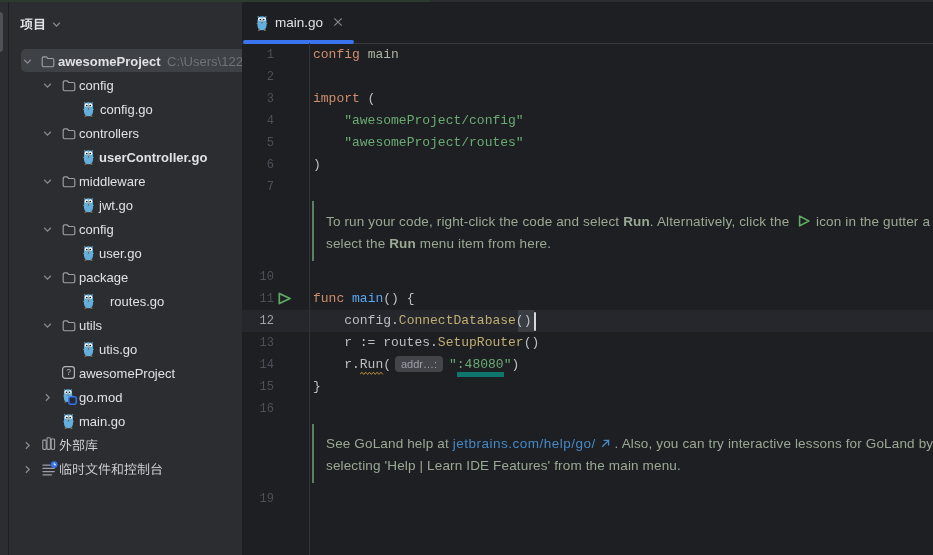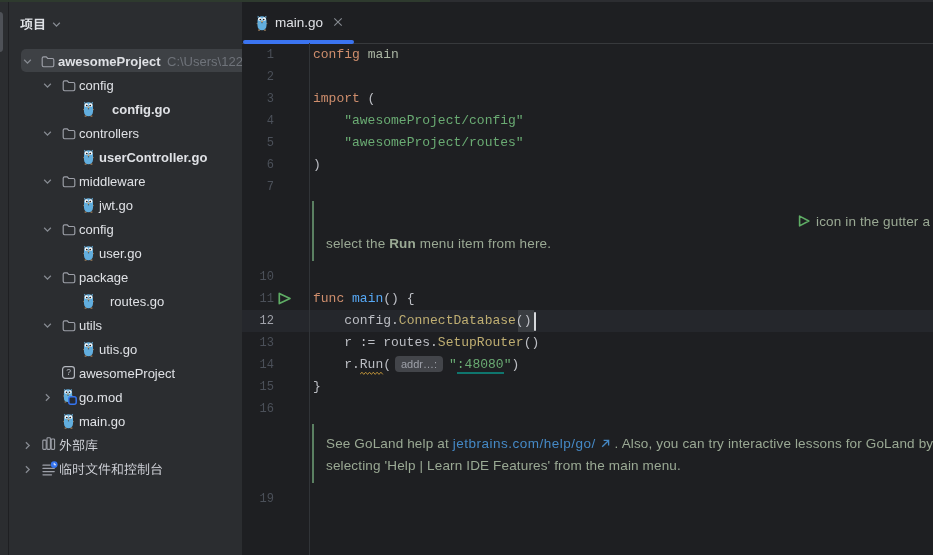--- a/index.html
+++ b/index.html
@@ -53,21 +53,21 @@
 <path d="M1.3 0.8 L2.8 2 L1 2.8 Z" fill="#62aede"></path>
       <path d="M9.7 0.8 L8.2 2 L10 2.8 Z" fill="#62aede"></path>
 <rect x="1" y="1.2" width="9" height="14" rx="4.4" fill="#62aede"></rect>
 <circle cx="3.4" cy="4.1" r="1.9" fill="#f5f8fa"></circle>
       <circle cx="7.6" cy="4.1" r="1.9" fill="#f5f8fa"></circle>
 <circle cx="3.8" cy="4.5" r="0.85" fill="#17191c"></circle>
       <circle cx="7.2" cy="4.5" r="0.85" fill="#17191c"></circle>
 <ellipse cx="5.5" cy="6.6" rx="1" ry="0.75" fill="#c9a36a"></ellipse>
       <path d="M5.5 7.3 q-0.7 1 0 1 q0.7 0 0 -1" fill="none" stroke="#3d2f23" stroke-width="0.5"></path>
 </svg>
-<div class="row" style="left:112px;top:97px;font-weight:bold">config.go</div>
+<div class="row" style="left:100px;top:97px;font-weight:normal">config.go</div>
 <svg style="position:absolute;left:42px;top:128px" width="11" height="11" viewBox="0 0 11 11">
 <path d="M2.2 3.8 L5.5 7.1 L8.8 3.8" fill="none" stroke="#868a91" stroke-width="1.3"></path>
     </svg>
 <svg style="position:absolute;left:62px;top:127px" width="14" height="13" viewBox="0 0 14 13">
 <path d="M1.2 3.2 q0-1.4 1.4-1.4 h2.6 l1.5 1.7 h4.7 q1.4 0 1.4 1.4 v5.4 q0 1.4-1.4 1.4 h-8.8 q-1.4 0-1.4-1.4 z" fill="none" stroke="#9da0a8" stroke-width="1.15"></path>
     </svg>
 <div class="row" style="left:79px;top:121px;font-weight:normal">controllers</div>
 <svg style="position:absolute;left:83px;top:149px" width="11" height="16" viewBox="0 0 11 16">
 <ellipse cx="1.1" cy="8.6" rx="1.1" ry="0.8" fill="#8a6f52"></ellipse>
       <ellipse cx="9.9" cy="8.6" rx="1.1" ry="0.8" fill="#8a6f52"></ellipse>
@@ -328,27 +328,28 @@
 <div class="code" style="top:88px"><span style="color:#cf8e6d">import</span> (</div>
 <div class="code" style="top:110px">    <span style="color:#6aab73">"awesomeProject/config"</span></div>
 <div class="code" style="top:132px">    <span style="color:#6aab73">"awesomeProject/routes"</span></div>
 <div class="code" style="top:154px">)</div>
 <div class="code" style="top:288px"><span style="color:#cf8e6d">func</span> <span style="color:#56a8f5">main</span>() {</div>
 <div class="code" style="top:310px">    config.<span style="color:#bfae72">ConnectDatabase</span>()</div>
 <div class="code" style="top:332px">    r := routes.<span style="color:#bfae72">SetupRouter</span>()</div>
 <div class="code" style="top:376px">}</div>
 <div class="code" style="top:354px">    r.Run(</div>
 <div class="abs" style="left:395px;top:356px;width:48px;height:16px;background:#43454a;border-radius:4px;color:#9da0a8;font-size:11px;font-family:'Liberation Sans',sans-serif;text-align:center;line-height:16px">addr…:</div>
-<div class="code" style="left:449px;top:354px"><span style="color:#6aab73">"<span style="border-bottom:2px solid #0f766e">:48080</span>"</span>)</div>
+<div class="code" style="left:449px;top:354px"><span style="color:#6aab73">"<span style="border-bottom:5px solid #0f766e">:48080</span>"</span>)</div>
 <svg class="abs" style="left:360px;top:371px" width="24" height="5" viewBox="0 0 24 5">
       <path d="M0 3.4 L1.9 1.2 L3.8 3.4 L5.7 1.2 L7.6 3.4 L9.5 1.2 L11.4 3.4 L13.3 1.2 L15.2 3.4 L17.1 1.2 L19 3.4 L20.9 1.2 L22.8 3.4" fill="none" stroke="#bd9239" stroke-width="1"></path>
     </svg>
 <div class="abs" style="left:533.5px;top:311.5px;width:2.5px;height:19px;border-radius:1px;background:#d6d8db"></div>
 <div class="abs" style="left:312.3px;top:201px;width:1.6px;height:60px;background:#5b8062"></div>
 <div class="abs" style="left:312.3px;top:424px;width:1.6px;height:59px;background:#5b8062"></div>
+<div class="hintt" style="left:326px;top:214px">To run your code, right-click the code and select <b>Run</b>. Alternatively, click the </div>
 <svg class="abs" style="left:796px;top:213px" width="16" height="16" viewBox="0 0 16 16">
       <path d="M3.6 3.1 L12.8 8 L3.6 12.9 Z" fill="none" stroke="#5fad65" stroke-width="1.6" stroke-linejoin="round"></path>
     </svg>
 <div class="hintt" style="left:816px;top:214px">icon in the gutter a</div>
 <div class="hintt" style="left:326px;top:236px">select the <b>Run</b> menu item from here.</div>
 <div class="hintt" style="left:326px;top:436px">See GoLand help at <span style="color:#4589c6;letter-spacing:0.5px">jetbrains.com/help/go/</span> <svg width="11" height="11" viewBox="0 0 11 11" style="vertical-align:-1px">
         <path d="M2.2 8.8 L8.3 2.7 M3.6 2.4 H8.6 V7.4" fill="none" stroke="#4589c6" stroke-width="1.3"></path>
       </svg> . Also, you can try interactive lessons for GoLand by</div>
 <div class="hintt" style="left:326px;top:458px">selecting 'Help | Learn IDE Features' from the main menu.</div>
 </div>

